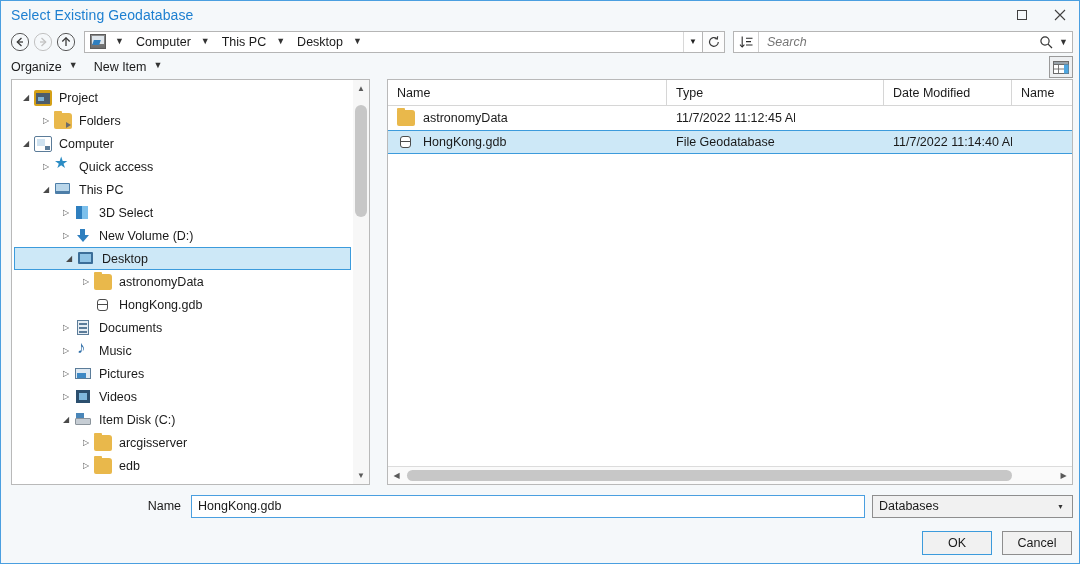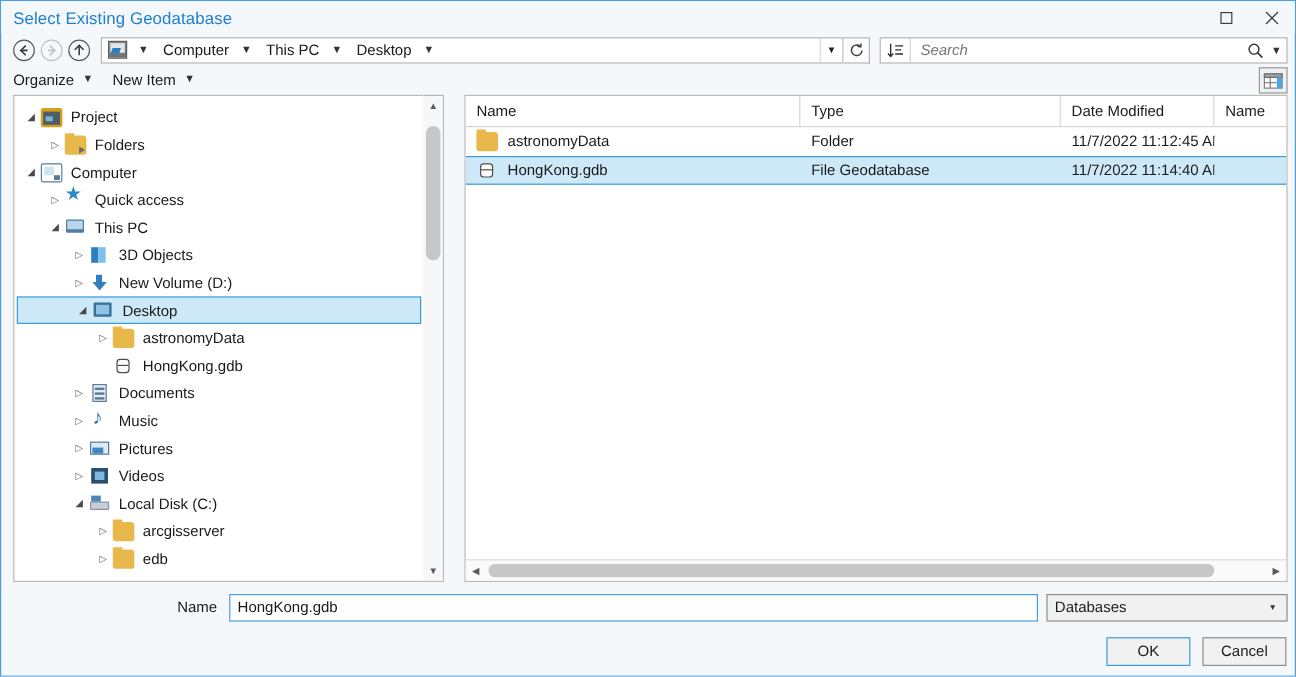--- a/index.html
+++ b/index.html
@@ -621,21 +621,21 @@
             <span class="tlabel">Quick access</span>
           </div>
           <div class="trow" style="padding-left: 26px;">
             <span class="twist open">◢</span>
             <span class="ticon ic-monitor"></span>
             <span class="tlabel">This PC</span>
           </div>
           <div class="trow" style="padding-left: 46px;">
             <span class="twist">▷</span>
             <span class="ticon ic-3d"></span>
-            <span class="tlabel">3D Objects</span>
+            <span class="tlabel">3D Select</span>
           </div>
           <div class="trow" style="padding-left: 46px;">
             <span class="twist">▷</span>
             <span class="ticon ic-download"></span>
             <span class="tlabel">New Volume (D:)</span>
           </div>
           <div class="trow selected" style="padding-left: 46px;">
             <span class="twist open">◢</span>
             <span class="ticon ic-desktop"></span>
             <span class="tlabel">Desktop</span>
@@ -666,21 +666,21 @@
             <span class="tlabel">Pictures</span>
           </div>
           <div class="trow" style="padding-left: 46px;">
             <span class="twist">▷</span>
             <span class="ticon ic-video"></span>
             <span class="tlabel">Videos</span>
           </div>
           <div class="trow" style="padding-left: 46px;">
             <span class="twist open">◢</span>
             <span class="ticon ic-disk"></span>
-            <span class="tlabel">Local Disk (C:)</span>
+            <span class="tlabel">Item Disk (C:)</span>
           </div>
           <div class="trow" style="padding-left: 66px;">
             <span class="twist">▷</span>
             <span class="ticon ic-folder"></span>
             <span class="tlabel">arcgisserver</span>
           </div>
           <div class="trow" style="padding-left: 66px;">
             <span class="twist">▷</span>
             <span class="ticon ic-folder"></span>
             <span class="tlabel">edb</span>
@@ -701,21 +701,20 @@
           <div class="hcell c-type">Type</div>
           <div class="hcell c-date">Date Modified</div>
           <div class="hcell c-size">Name</div>
         </div>
       <div class="list-rows" id="list-rows">
           <div class="frow">
             <div class="fcell c-name">
               <span class="ficon ic-folder"></span>
               <span>astronomyData</span>
             </div>
-            <div class="fcell c-type">Folder</div>
             <div class="fcell c-date">11/7/2022 11:12:45 AM</div>
             <div class="fcell c-size"></div>
           </div>
           <div class="frow selected">
             <div class="fcell c-name">
               <span class="ficon ic-gdb"></span>
               <span>HongKong.gdb</span>
             </div>
             <div class="fcell c-type">File Geodatabase</div>
             <div class="fcell c-date">11/7/2022 11:14:40 AM</div>

